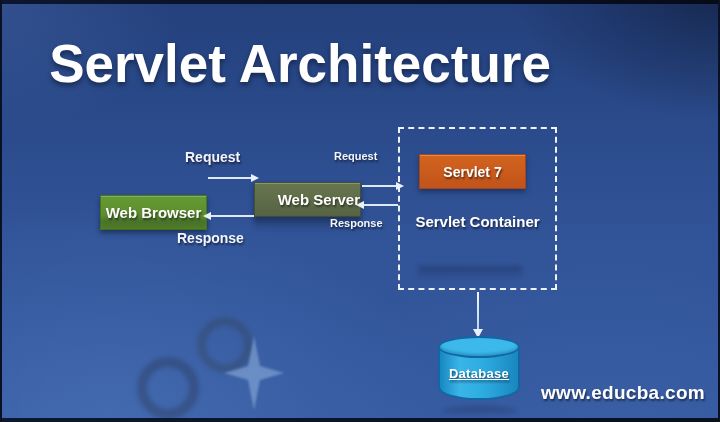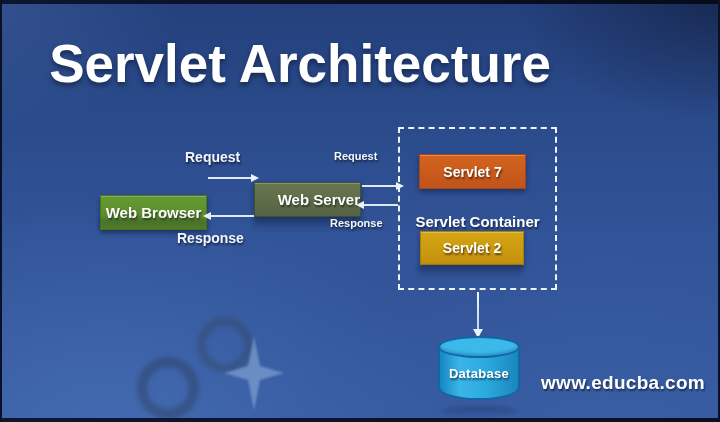--- a/index.html
+++ b/index.html
@@ -84,23 +84,23 @@
   .database{position:absolute;left:438px;top:336px;width:82px;height:70px;}
   .db-body{position:absolute;left:0;top:10px;width:78px;height:52px;
     background:linear-gradient(90deg,#1687c0 0%,#3ab5e8 25%,#2ba9de 60%,#1a86bd 100%);
     border:2px solid #1266a4;border-top:none;
     border-radius:0 0 39px 39px / 0 0 13px 13px;}
   .db-top{position:absolute;left:0;top:0;width:78px;height:18px;background:#3cb9ea;
     border:2px solid #1266a4;border-radius:50%;
     box-shadow:inset 0 -2px 3px rgba(12,80,130,0.35);}
   .db-label{position:absolute;left:0;top:30px;width:82px;text-align:center;
     color:#fff;font-weight:bold;font-size:13px;letter-spacing:0.3px;
-    text-shadow:1px 2px 2px rgba(10,40,70,0.7);}
+    text-shadow:1px 2px 2px rgba(10,40,70,0.7);text-decoration:underline;}
 
-  .watermark{position:absolute;right:15px;top:372px;color:#ffffff;font-weight:bold;
+  .watermark{position:absolute;right:15px;top:382px;color:#ffffff;font-weight:bold;
     font-size:19px;letter-spacing:0.3px;text-shadow:1px 2px 2px rgba(8,16,38,0.6);z-index:25;}
 
   .ring{position:absolute;border-radius:50%;filter:blur(2px);}
   .ring-a{left:137px;top:357px;width:42px;height:42px;border:10px solid rgba(38,44,58,0.30);}
   .ring-b{left:197px;top:317px;width:38px;height:38px;border:9px solid rgba(48,54,56,0.26);}
   .sparkle{position:absolute;left:224px;top:336px;width:60px;height:74px;opacity:.55;filter:blur(1px);}
 </style>
 </head>
 <body>
 
@@ -132,23 +132,20 @@
   <div class="flow-label lbl-req2">Request</div>
   <div class="h-arrow head-right arr-req2"></div>
   <div class="h-arrow head-left arr-resp2"></div>
   <div class="flow-label lbl-resp2">Response</div>
 
   <div class="container-box">
     <div class="servlet servlet1">
       <span>Servlet 7</span>
     </div>
     <div class="container-label">Servlet Container</div>
-    <div class="servlet servlet2">
-      <span>Servlet 2</span>
-    </div>
   </div>
   <div class="reflection refl-servlet2"></div>
 
   <div class="v-arrow"></div>
 
   <div class="database">
     <div class="db-body"></div>
     <div class="db-top"></div>
     <div class="db-label">Database</div>
   </div>

